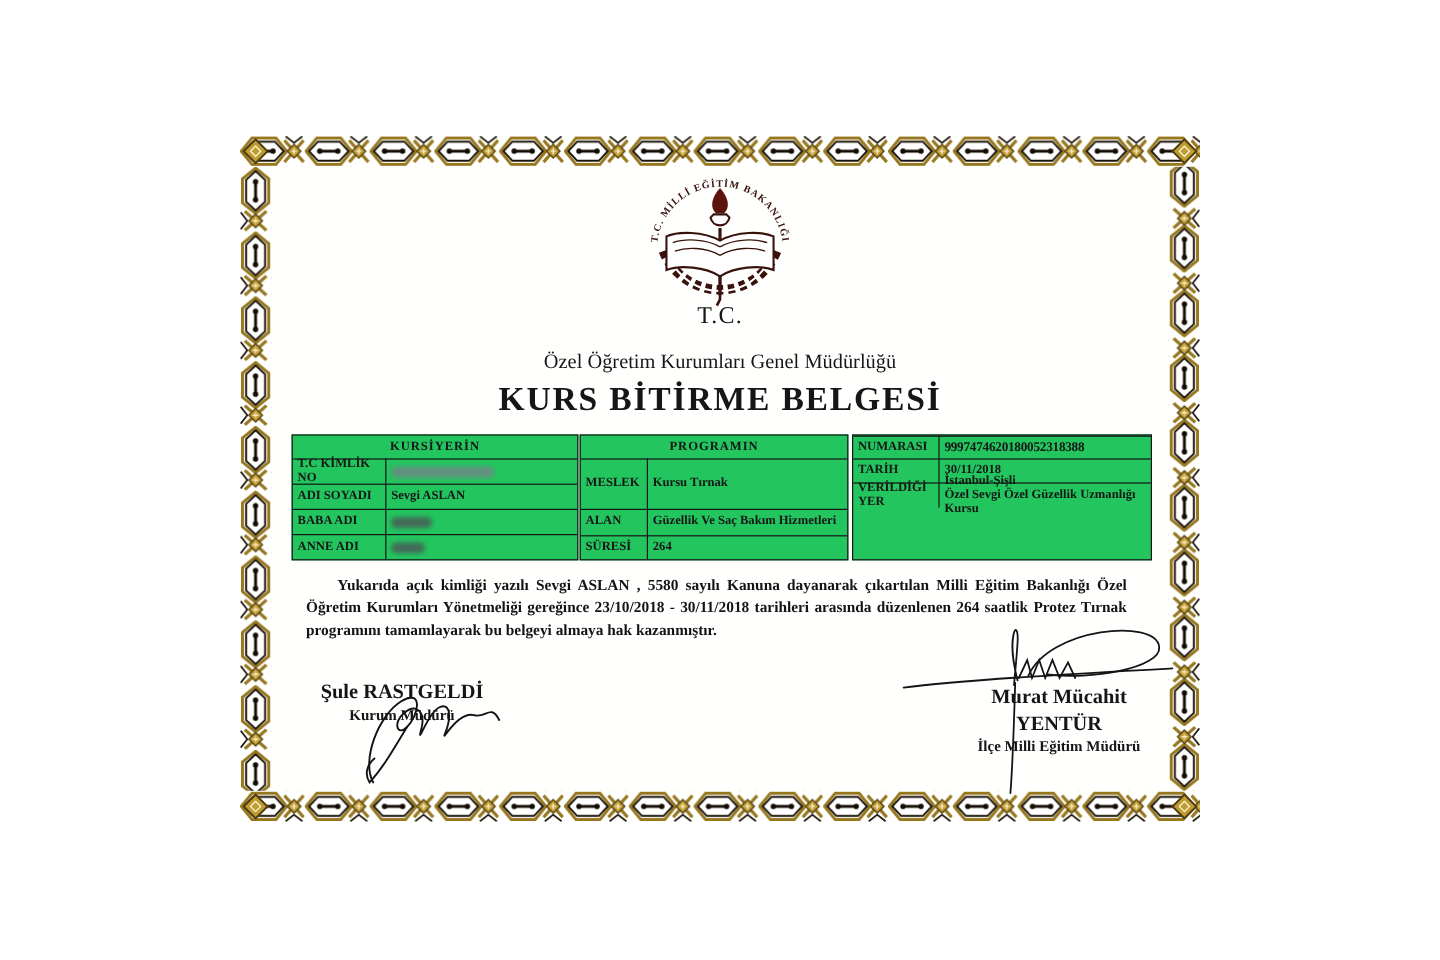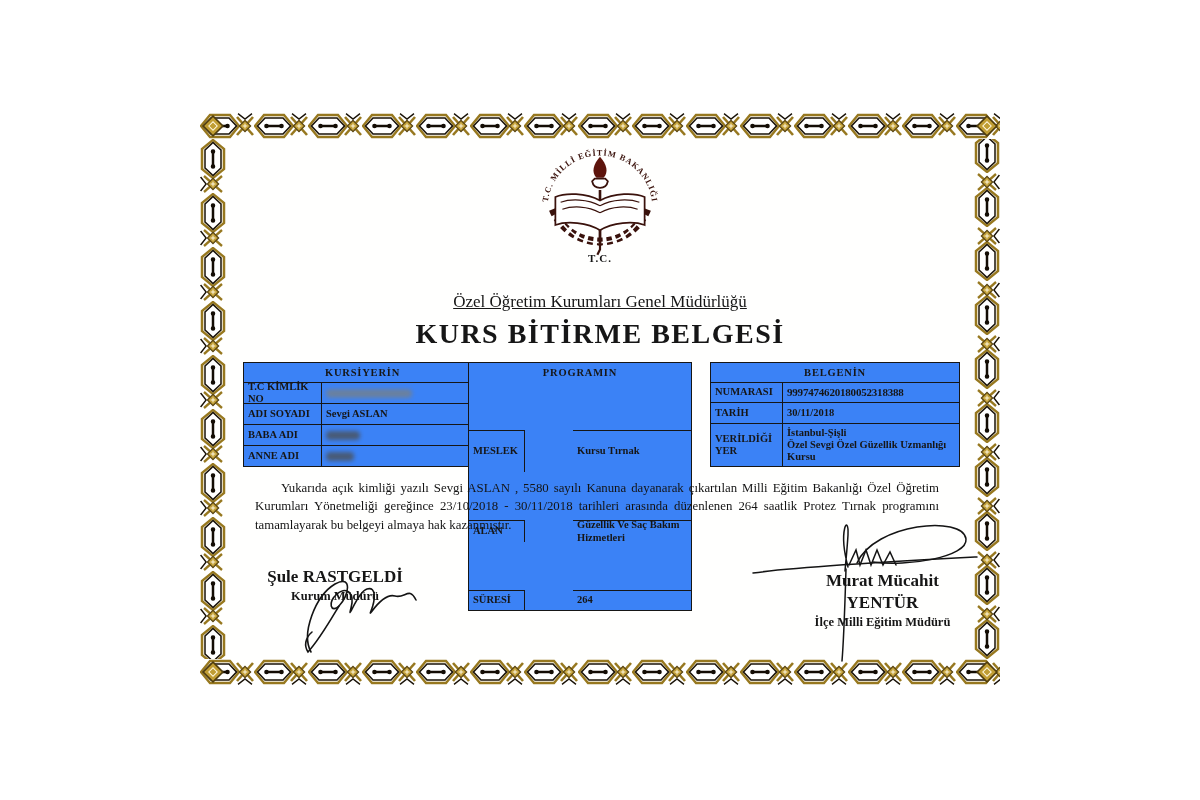--- a/index.html
+++ b/index.html
@@ -2,44 +2,44 @@
 <html><head>
 <meta charset="utf-8">
 <style>
   html,body{margin:0;padding:0;background:#ffffff;}
   .page{position:relative;width:1200px;height:800px;background:#ffffff;overflow:hidden;
         font-family:"Liberation Serif",serif;color:#161616;}
   .certificate{position:absolute;left:200px;top:113px;width:800px;height:572px;background:#fffffe;}
   .border-svg{position:absolute;left:0;top:0;}
 
   .hdr{position:absolute;left:0;width:100%;text-align:center;white-space:nowrap;}
-  .hdr-tc{top:139px;font-size:11px;font-weight:700;letter-spacing:1px;}
+  .hdr-tc{top:139px;font-size:20px;font-weight:400;letter-spacing:1px;}
   .hdr-ministry{top:157px;font-size:18px;font-weight:600;letter-spacing:.5px;}
-  .hdr-directorate{top:179px;font-size:17px;font-weight:500;text-decoration:underline;}
+  .hdr-directorate{top:179px;font-size:17px;font-weight:500;}
   .hdr-title{top:205px;font-size:28px;font-weight:700;letter-spacing:1.5px;}
 
   .emblem{position:absolute;left:330px;top:32px;width:140px;height:118px;}
 
-  .tbl{position:absolute;top:249px;border:1.6px solid #161616;display:grid;background:#3b82f6;}
+  .tbl{position:absolute;top:249px;border:1.6px solid #161616;display:grid;background:#22c55e;}
   #tbl-student{left:43px;width:237px;grid-template-columns:78px 1fr;grid-template-rows:19px 21px 21px 21px 21px;}
-  #tbl-program{left:268px;width:222px;grid-template-columns:56px 1fr;grid-template-rows:19px 42px 22px 20px;gap:48px;}
+  #tbl-program{left:283px;width:222px;grid-template-columns:56px 1fr;grid-template-rows:19px 42px 22px 20px;}
   #tbl-cert{left:510px;width:248px;grid-template-columns:72px 1fr;grid-template-rows:19px 20px 21px 43px;}
   .th{grid-column:1/-1;display:flex;align-items:center;justify-content:center;
       font-weight:bold;font-size:10.5px;letter-spacing:.8px;}
   .c{border-top:1.2px solid #161616;padding:1px 4px;font-size:10.5px;font-weight:bold;
      display:flex;align-items:center;line-height:1.15;}
   .c.l{border-right:1.2px solid #161616;}
   .c.multi{flex-direction:column;align-items:flex-start;justify-content:center;}
   .c .num{font-size:11px;letter-spacing:-.2px;}
   .smudge{display:inline-block;height:9px;border-radius:4px;filter:blur(2.3px);opacity:.8;}
   .smudge.id{width:86px;background:#76808a;}
   .smudge.sm{width:34px;background:#4c5157;}
   .smudge.sm2{width:28px;background:#4c5157;}
 
-  .body-text{position:absolute;left:55px;top:366px;width:684px;font-size:12.8px;font-weight:normal;
+  .body-text{position:absolute;left:55px;top:366px;width:684px;font-size:12.8px;font-weight:bold;
              line-height:1.43;text-align:justify;text-indent:26px;color:#141414;}
 
   .sig-block{position:absolute;text-align:center;line-height:1.3;}
   .sig-name{font-size:17px;font-weight:bold;}
   .sig-title{font-size:12.5px;font-weight:bold;}
   #sig-block-left{left:55px;top:453px;width:160px;}
   #sig-block-right{left:590px;top:457px;width:185px;}
   .ink{position:absolute;pointer-events:none;}
   #ink-left{left:95px;top:455px;}
   #ink-right{left:545px;top:398px;}
@@ -135,21 +135,20 @@
       <div class="th">PROGRAMIN</div>
       <div class="c l">MESLEK</div>
       <div class="c">Kursu Tırnak</div>
       <div class="c l">ALAN</div>
       <div class="c">Güzellik Ve Saç Bakım Hizmetleri</div>
       <div class="c l">SÜRESİ</div>
       <div class="c">264</div>
     </div>
 
     <div class="tbl" id="tbl-cert">
-      <div class="th">BELGENİN</div>
       <div class="c l">NUMARASI</div>
       <div class="c">
           <span class="num">9997474620180052318388</span>
         </div>
       <div class="c l">TARİH</div>
       <div class="c">30/11/2018</div>
       <div class="c l">VERİLDİĞİ YER</div>
       <div class="c multi">
         <div>İstanbul-Şişli</div>
         <div>Özel Sevgi Özel Güzellik Uzmanlığı Kursu</div>

